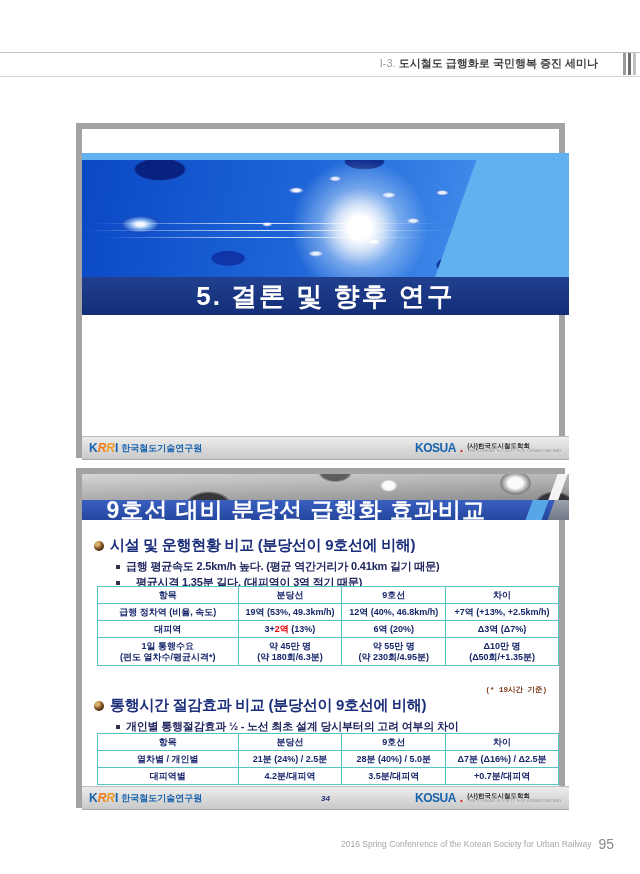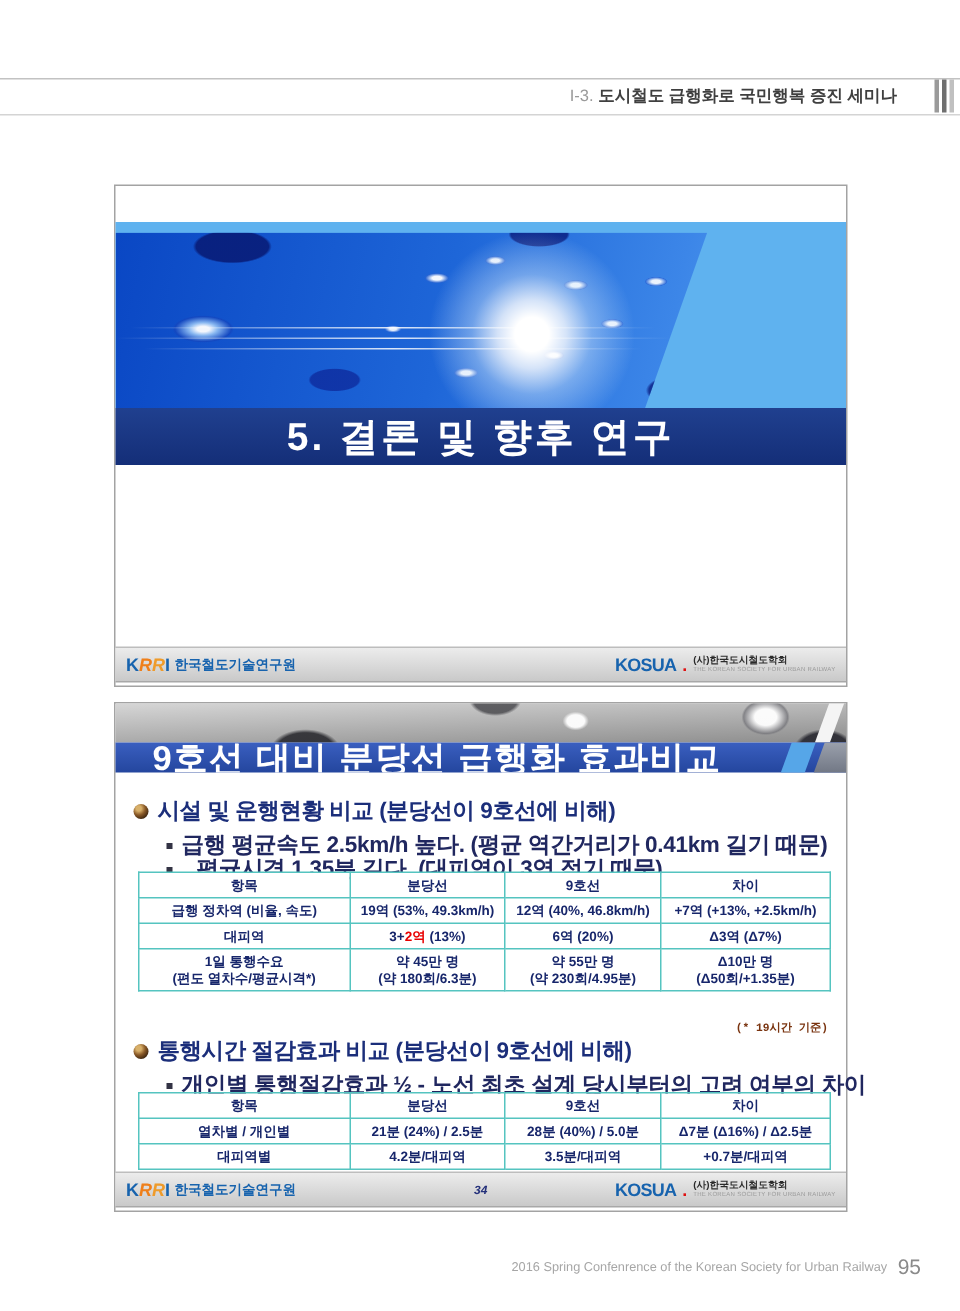--- a/index.html
+++ b/index.html
@@ -11,21 +11,21 @@
   .hdr-rule-top{left:0;top:52px;width:640px;height:1px;background:#c2c2c2;}
   .hdr-rule-bot{left:0;top:76px;width:640px;height:1px;background:#d4d4d4;}
   .hdr-text{right:42px;top:56px;font-size:11px;white-space:nowrap;}
   .hdr-prefix{color:#9a9a9a;}
   .hdr-title{color:#3f3f3f;font-weight:bold;}
   .hdr-bars{right:4px;top:53px;height:22px;display:flex;gap:2px;}
   .hdr-bars div{width:3px;height:22px;}
   .bar1{background:#9a9a9a;} .bar2{background:#6f6f6f;} .bar3{background:#c0c0c0;}
 
   
-  .slide{left:76px;width:489px;background:#ffffff;border:1px solid #a3a3a3;box-sizing:border-box;}
+  .slide{left:76px;width:489px;background:#ffffff;border:6px solid #a3a3a3;box-sizing:border-box;}
   .slide1{top:123px;height:335px;}
   .slide2{top:468px;height:340px;}
 
   
   .s1-band{left:0;top:24px;width:487px;height:124px;background:#5fb2ef;overflow:hidden;}
   .s1-image{left:0;top:7px;width:487px;height:117px;
     clip-path:polygon(0 0,81% 0,72.5% 100%,0 100%);
     background:
       radial-gradient(circle at 57% 58%, #ffffff 0%, #ffffff 4%, rgba(255,255,255,.8) 8%, rgba(225,242,255,.4) 14%, rgba(255,255,255,0) 24%),
       radial-gradient(ellipse 9% 16% at 16% 8%, rgba(8,28,120,.9) 0 55%, rgba(8,28,120,0) 60%),
@@ -83,21 +83,21 @@
   .s2-corner{position:absolute;right:-6px;top:0;height:32px;width:26px;background:linear-gradient(180deg,#9aa0ac,#5a606e);transform:skewX(-20deg);}
   .s2-title{width:88%;text-align:center;color:#ffffff;font-size:23px;font-weight:bold;letter-spacing:1px;white-space:nowrap;}
 
   
   .sec-head{display:flex;align-items:center;gap:6px;left:12px;white-space:nowrap;}
   .sphere{width:10px;height:10px;border-radius:50%;flex:0 0 10px;
     background:radial-gradient(circle at 35% 30%, #d8b06a 0 18%, #8a5a28 45%, #2a1808 85%);}
   .sec-title{color:#1b2e7a;font-size:15px;font-weight:bold;letter-spacing:-0.3px;}
   .sub-bullet{display:flex;align-items:center;gap:6px;left:34px;white-space:nowrap;}
   .sq{width:4px;height:4px;background:#333344;flex:0 0 4px;}
-  .sub-text{color:#20275f;font-size:15px;font-weight:bold;letter-spacing:-0.2px;}
+  .sub-text{color:#20275f;font-size:11px;font-weight:bold;letter-spacing:-0.2px;}
   .s2h1{top:62px;} .s2b1{top:85px;} .s2b2{top:101px;gap:16px;}
   .s2h2{top:222px;} .s2b3{top:245px;}
 
   table.tbl{position:absolute;left:15px;width:462px;border-collapse:collapse;table-layout:fixed;}
   .tbl1{top:112px;} .tbl2{top:259px;}
   .tbl td,.tbl th{border:1px solid #55c4c0;background:#ffffff;color:#17266b;font-weight:bold;
     text-align:center;vertical-align:middle;font-size:9px;line-height:1.2;padding:1px 2px;
     font-family:"Liberation Sans","DejaVu Sans",sans-serif;}
   .tbl tr{height:17px;} .tbl tr.dbl{height:28px;}
   .red{color:#e80000;}

